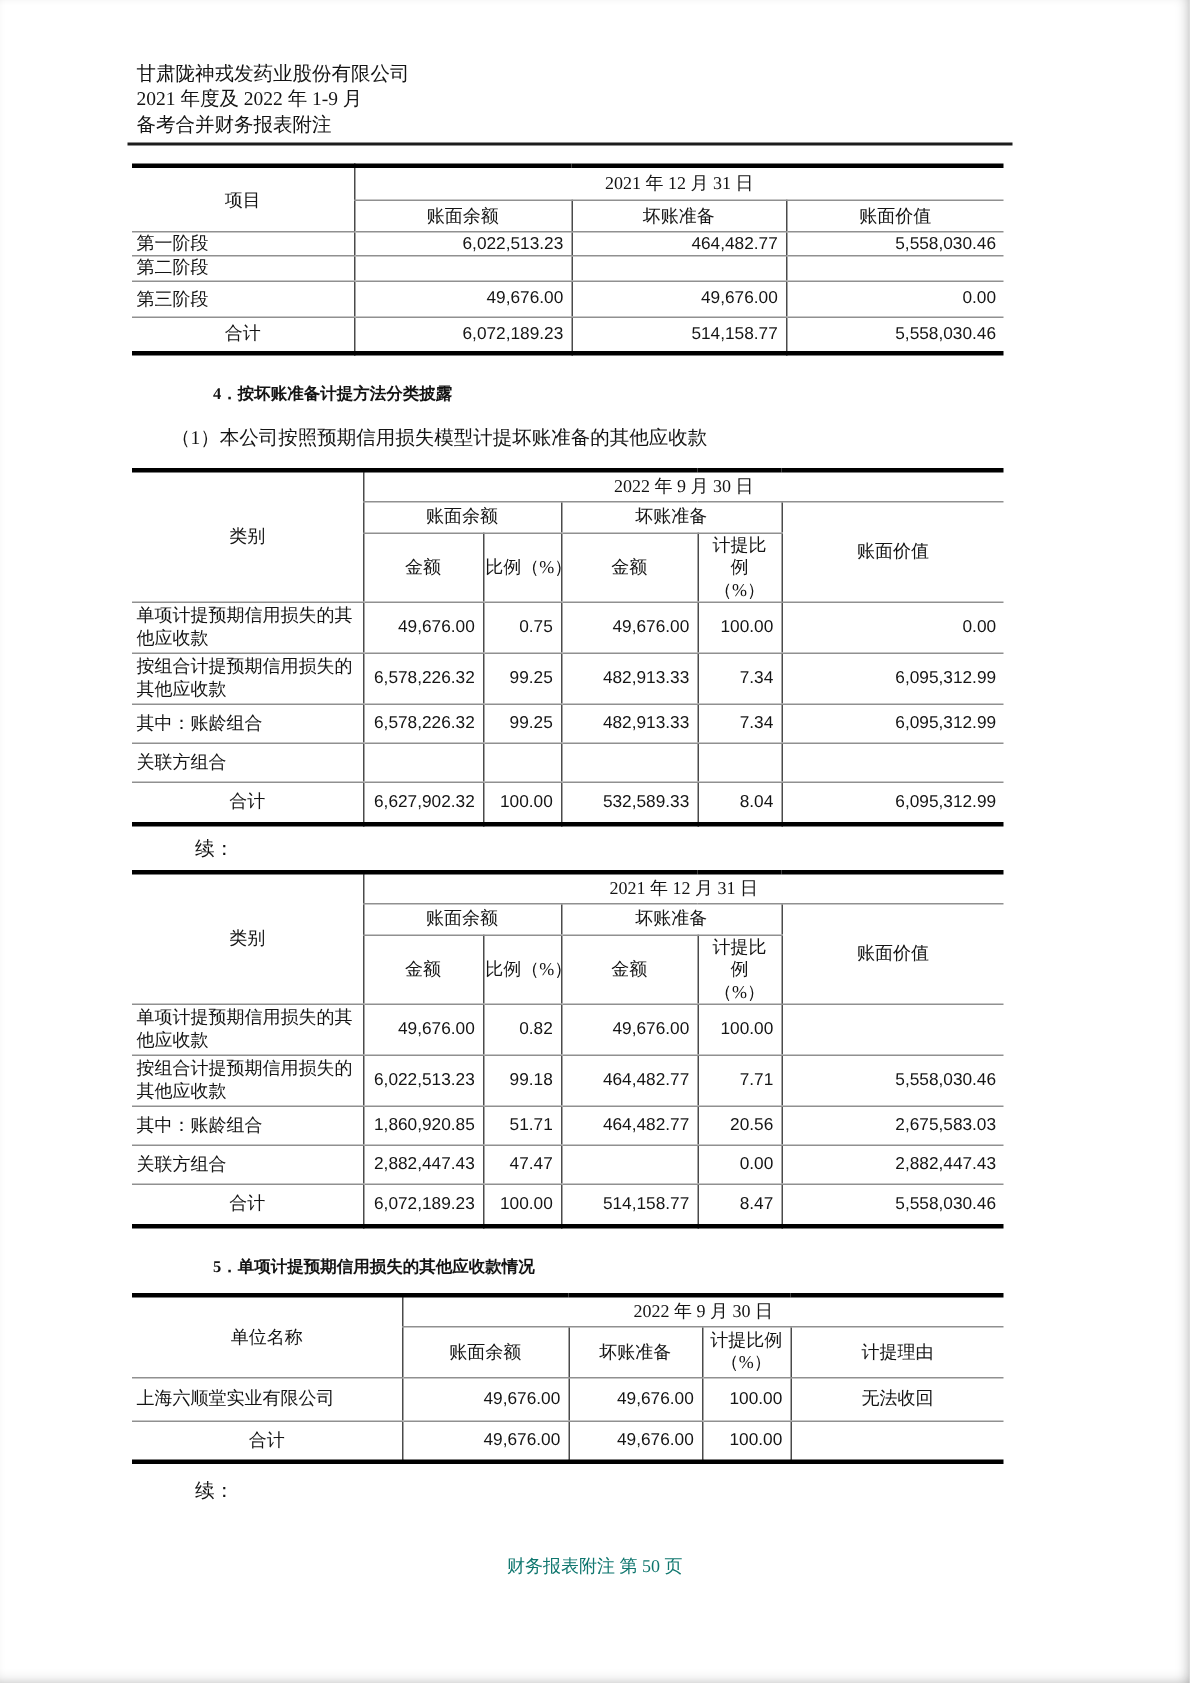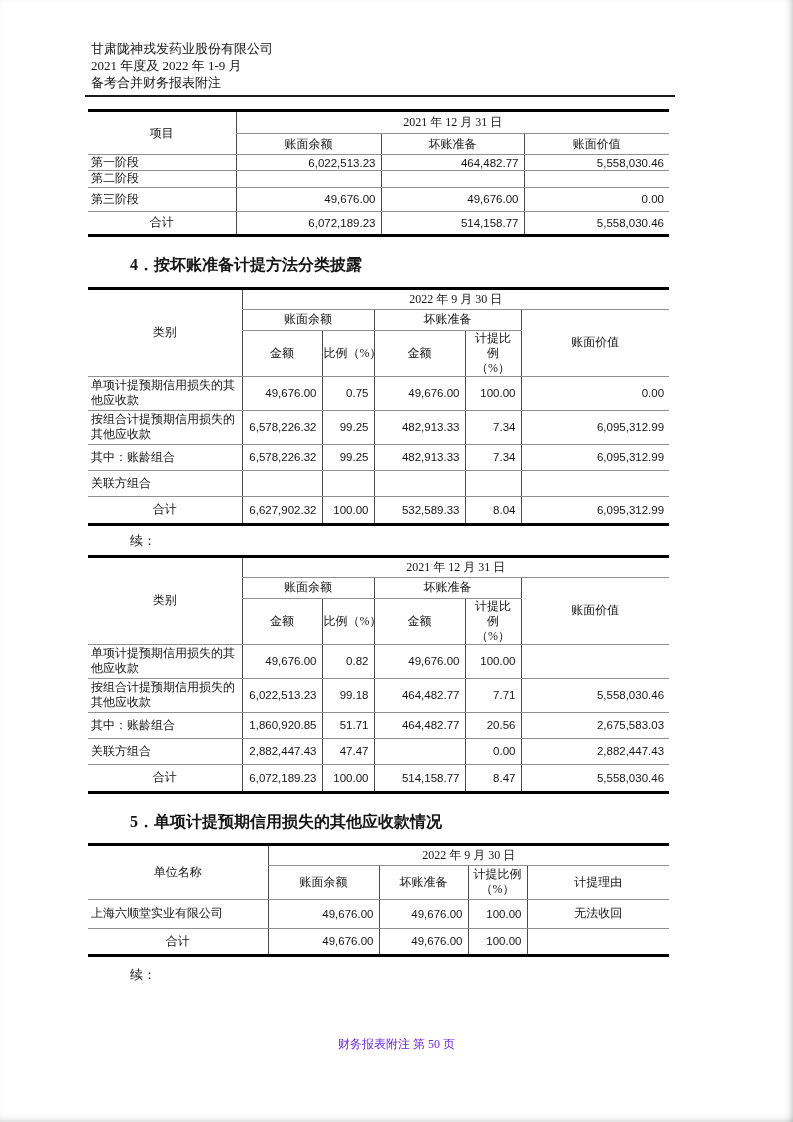--- a/index.html
+++ b/index.html
@@ -29,25 +29,25 @@
   td.fc { border-left:none; }
   tr.last td { border-bottom:none; }
   .c { text-align:center; }
   .lbl { text-align:left; line-height:1.28; padding-left:3px; }
   .num { text-align:right; font-family:"Liberation Sans","DejaVu Sans",sans-serif; font-size:11.5px; }
   .nw { white-space:nowrap; padding:0 1px; }
   .hdr { line-height:1.25; }
   tr.r23 { height:23px; } tr.r21 { height:21px; } tr.r25 { height:14px; }
   tr.r24 { height:24px; } tr.r32 { height:32px; } tr.r34 { height:34px; }
   tr.r26 { height:26px; } tr.r28 { height:28px; } tr.r29 { height:29px; } tr.r27 { height:27px; }
-  .sec-title { font-size:16px; font-weight:bold; margin:18px 0 0 42px; }
+  .sec-title { font-size:11px; font-weight:bold; margin:18px 0 0 54px; }
   .sec-sub { font-size:13px; margin:13px 0 0 26px; }
   .cont { font-size:13px; margin:6px 0 0 42px; }
   .cont2 { margin-top:9px; }
-  .footer { position:absolute; top:1036px; left:0; width:100%; text-align:center; font-size:12px; color:#6d28d9; }
+  .footer { position:absolute; top:1036px; left:0; width:100%; text-align:center; font-size:12px; color:#0f766e; }
 </style>
 </head>
 <body>
 
 <div class="page">
   <div class="content">
 
     <div class="doc-header">
       <div>甘肃陇神戎发药业股份有限公司</div>
       <div>2021 年度及 2022 年 1-9 月</div>
@@ -93,20 +93,21 @@
         <tr class="r24 last">
           <td class="fc c">合计</td>
           <td class="num">6,072,189.23</td>
           <td class="num">514,158.77</td>
           <td class="num">5,558,030.46</td>
         </tr>
       </tbody>
     </table>
 
     <div class="sec-title">4．按坏账准备计提方法分类披露</div>
+    <div class="sec-sub">（1）本公司按照预期信用损失模型计提坏账准备的其他应收款</div>
 
     <table class="t t2">
       <colgroup>
           <col style="width:154px">
           <col style="width:80px">
           <col style="width:52px">
           <col style="width:91px">
           <col style="width:56px">
           <col style="width:148px">
         </colgroup>

